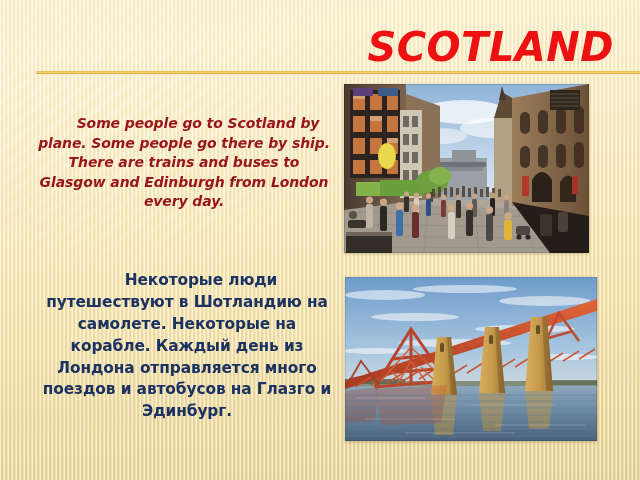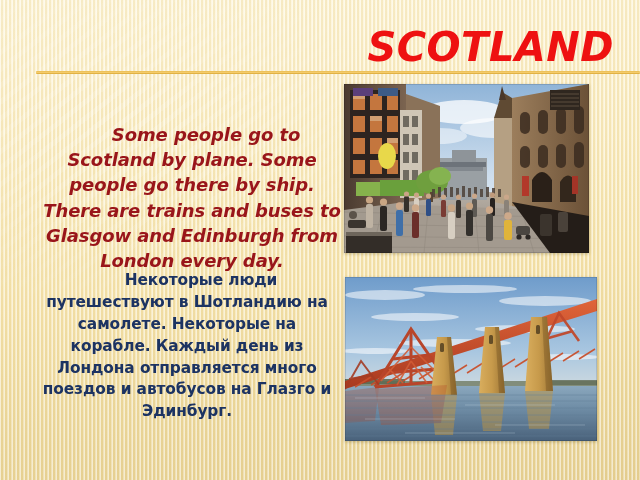--- a/index.html
+++ b/index.html
@@ -93,24 +93,24 @@
         #e8b94b 0%,
         #f6cf72 45%,
         #d9a52f 100%);
     border-radius: 1px;
   }
   .para-en {
     position: absolute;
     left: 30px;
     top: 110px;
     width: 300px;
-    margin: 12px;
+    margin: 4px;
     text-indent: 28px;
     font-family: "DejaVu Sans", "Liberation Sans", sans-serif;
-    font-size: 18px;
+    font-size: 14px;
     font-weight: bold;
     font-style: italic;
     line-height: 1.40;
     color: #99151a;
     letter-spacing: -0.1px;
   }
   .para-ru {
     position: absolute;
     left: 30px;
     top: 264px;

